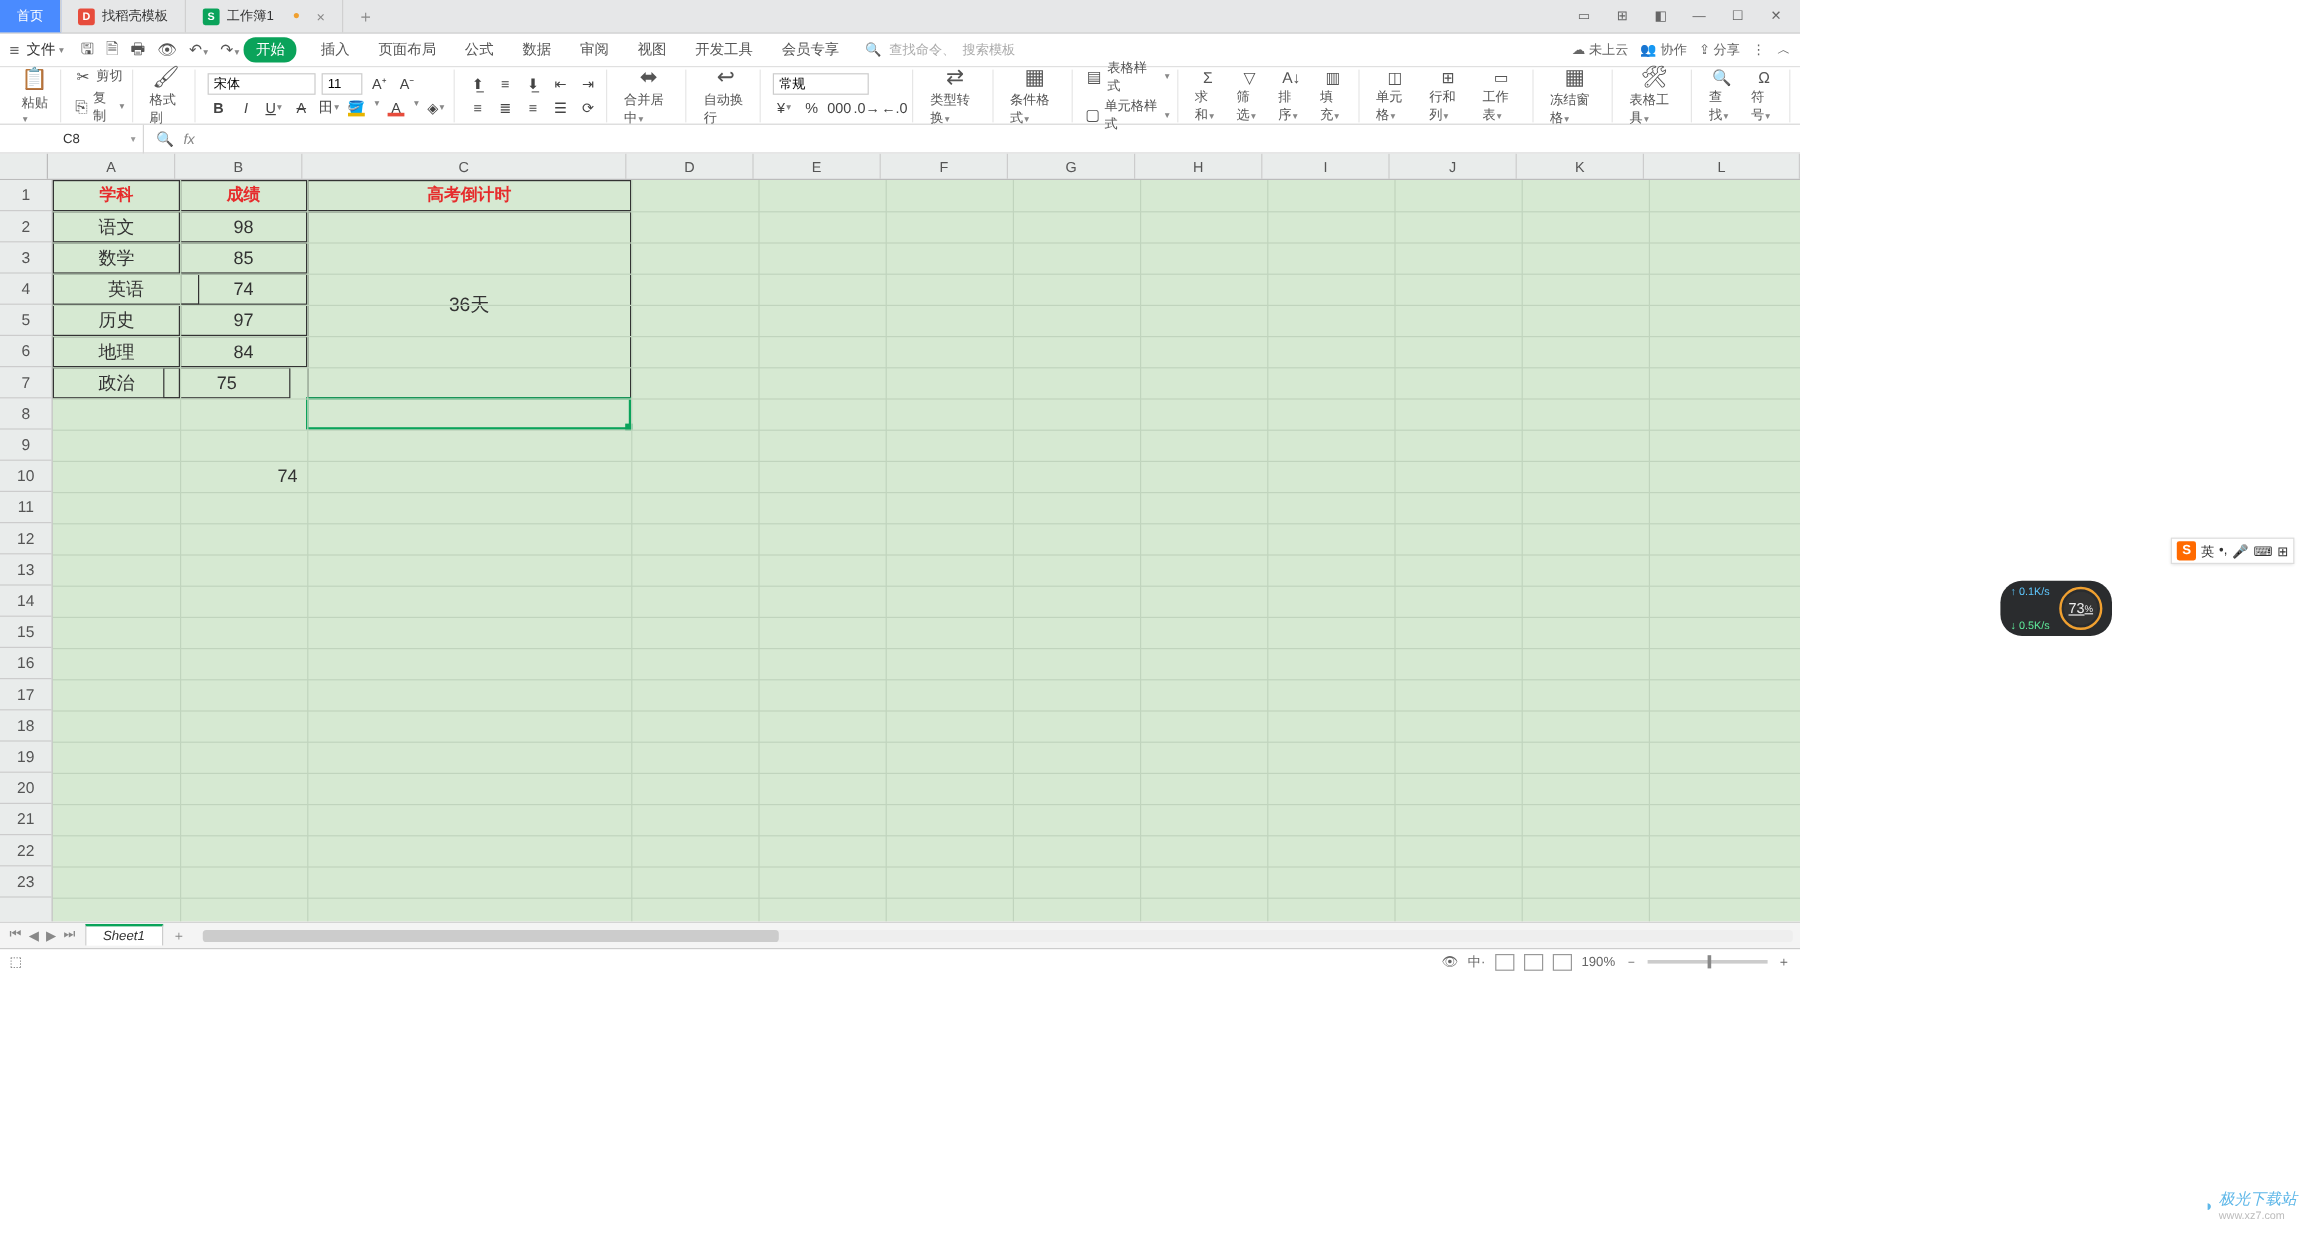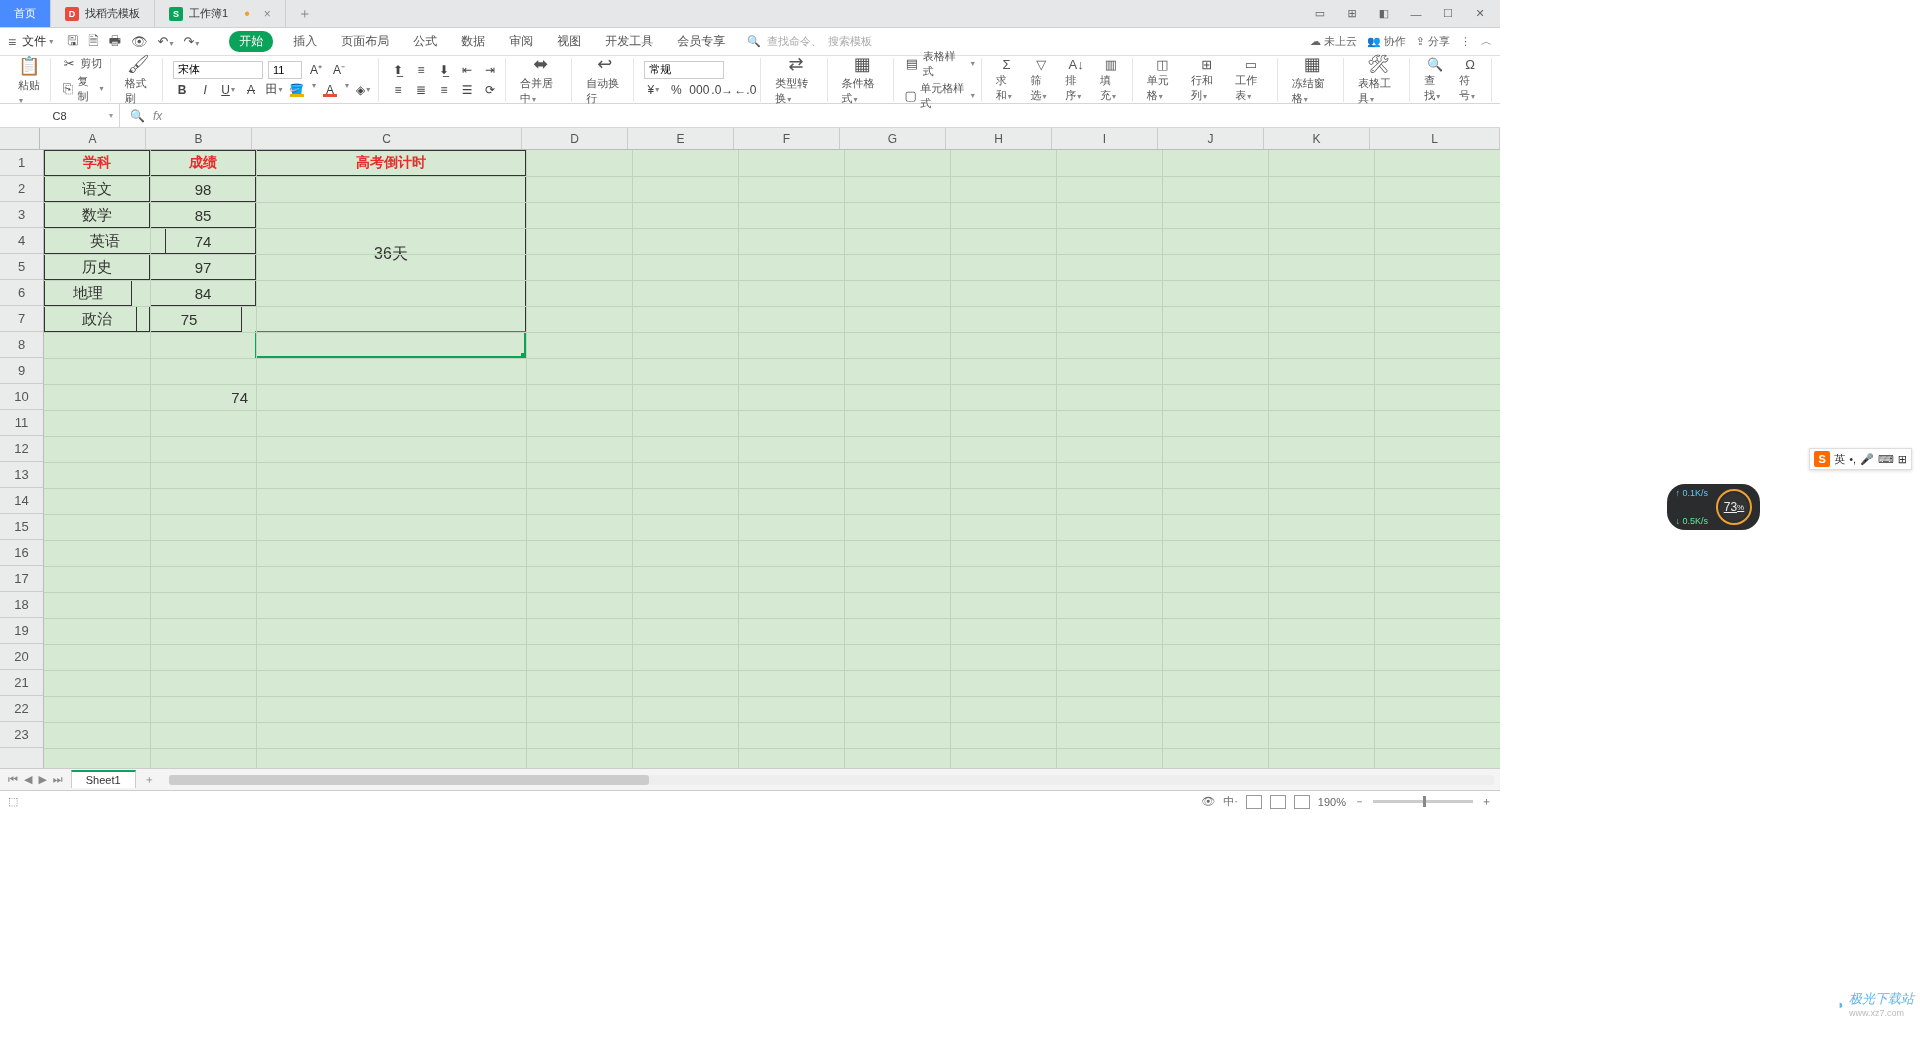--- a/index.html
+++ b/index.html
@@ -18,21 +18,21 @@
 .title-right { margin-left: auto; display: flex; align-items: center; gap: 8px; padding-right: 8px; }
 .win-btn { width: 24px; height: 20px; display: flex; align-items: center; justify-content: center; color: #666; cursor: pointer; font-size: 11px; }
 
 
 .menu-bar { height: 28px; display: flex; align-items: center; padding: 0 8px; gap: 4px; border-bottom: 1px solid #e0e0e0; }
 .menu-left { display: flex; align-items: center; gap: 6px; }
 .hamburger { font-size: 14px; color: #666; }
 .file-menu { font-size: 12px; color: #333; display: flex; align-items: center; gap: 2px; }
 .qat { display: flex; align-items: center; gap: 10px; margin-left: 10px; }
 .qat-icon { color: #555; font-size: 13px; cursor: pointer; }
-.menu-tabs { display: flex; align-items: flex-end; gap: 16px; margin-left: 26px; }
+.menu-tabs { display: flex; align-items: flex-end; gap: 16px; margin-left: 0; }
 .menu-tab { font-size: 12px; color: #555; cursor: pointer; padding: 2px 4px; }
 .menu-tab.active { background: #0aa35a; color: #fff; border-radius: 10px; padding: 2px 10px; }
 .search-hint { display: flex; align-items: center; gap: 6px; color: #aaa; font-size: 11px; margin-left: 14px; }
 .menu-right { margin-left: auto; display: flex; align-items: center; gap: 10px; color: #666; font-size: 11px; }
 .menu-right-item { display: flex; align-items: center; gap: 3px; cursor: pointer; }
 
 
 .ribbon { height: 48px; display: flex; align-items: center; padding: 0 8px; border-bottom: 1px solid #d6d6d6; gap: 4px; }
 .rib-group { display: flex; flex-direction: column; gap: 2px; padding: 0 6px; border-right: 1px solid #e6e6e6; height: 44px; justify-content: center; }
 .rib-row { display: flex; align-items: flex-start; gap: 5px; }
@@ -69,21 +69,21 @@
 .grid-lines-h { position: absolute; left: 0; right: 0; border-bottom: 1px solid #c0d4bd; }
 .cell { position: absolute; display: flex; align-items: center; justify-content: center; font-size: 15px; }
 .data-border { border: 1px solid #333; }
 .hdr-red { color: #e62c2c; font-weight: bold; font-family: "SimSun", serif; font-size: 14px; }
 .selection { position: absolute; border: 2px solid #0aa35a; pointer-events: none; }
 .selection::after { content: ""; position: absolute; right: -3px; bottom: -3px; width: 6px; height: 6px; background: #0aa35a; }
 
 
 .sheet-bar { height: 22px; display: flex; align-items: center; border-top: 1px solid #ccc; background: #f4f4f4; font-size: 11px; }
 .sheet-nav { display: flex; gap: 6px; padding: 0 8px; color: #888; }
-.sheet-tab { padding: 2px 14px; background: #fff; border: 1px solid #ccc; border-bottom: none; border-top: 2px solid #0aa35a; margin-top: -1px; }
+.sheet-tab { padding: 2px 14px; background: #fff; border: 1px solid #ccc; border-bottom: none; border-top: 2px solid #0aa35a; margin-top: -1px; font-style: italic; }
 .sheet-add { padding: 0 8px; color: #888; cursor: pointer; }
 .sheet-scroll { flex: 1; display: flex; align-items: center; }
 .scroll-track { flex: 1; height: 10px; margin: 0 6px; background: #eee; position: relative; border-radius: 3px; }
 .scroll-thumb { position: absolute; left: 0; width: 480px; height: 10px; background: #ccc; border-radius: 3px; }
 
 
 .status-bar { height: 22px; display: flex; align-items: center; border-top: 1px solid #ccc; font-size: 11px; color: #666; padding: 0 8px; }
 .status-right { margin-left: auto; display: flex; align-items: center; gap: 8px; }
 .view-btn { width: 16px; height: 14px; border: 1px solid #999; cursor: pointer; }
 .zoom-slider { width: 100px; height: 3px; background: #ccc; position: relative; }
@@ -416,21 +416,21 @@
       <div class="cell data-border hdr-red" style="left:106px;top:0;width:106px;height:26px">成绩</div>
       <div class="cell data-border hdr-red" style="left:212px;top:0;width:270px;height:26px">高考倒计时</div>
       <div class="cell data-border" style="left:0;top:26px;width:106px;height:26px">语文</div>
       <div class="cell data-border" style="left:106px;top:26px;width:106px;height:26px">98</div>
       <div class="cell data-border" style="left:0;top:52px;width:106px;height:26px">数学</div>
       <div class="cell data-border" style="left:106px;top:52px;width:106px;height:26px">85</div>
       <div class="cell data-border" style="left:0;top:78px;width:122px;height:26px">英语</div>
       <div class="cell data-border" style="left:106px;top:78px;width:106px;height:26px">74</div>
       <div class="cell data-border" style="left:0;top:104px;width:106px;height:26px">历史</div>
       <div class="cell data-border" style="left:106px;top:104px;width:106px;height:26px">97</div>
-      <div class="cell data-border" style="left:0;top:130px;width:88px;height:26px">地理</div>
+      <div class="cell data-border" style="left:0;top:130px;width:106px;height:26px">地理</div>
       <div class="cell data-border" style="left:106px;top:130px;width:106px;height:26px">84</div>
       <div class="cell data-border" style="left:0;top:156px;width:106px;height:26px">政治</div>
       <div class="cell data-border" style="left:92px;top:156px;width:106px;height:26px">75</div>
       <div class="cell data-border" style="left:212px;top:26px;width:270px;height:156px;font-size:16px">36天</div>
       <div class="cell" style="left:106px;top:234px;width:106px;height:26px;justify-content:flex-end;padding-right:8px">74</div>
 
       <div class="selection" style="left:211px;top:181px;width:271px;height:27px"></div>
     <div class="grid-lines-v" style="left: 106px;"></div>
         <div class="grid-lines-v" style="left: 212px;"></div>
         <div class="grid-lines-v" style="left: 482px;"></div>

